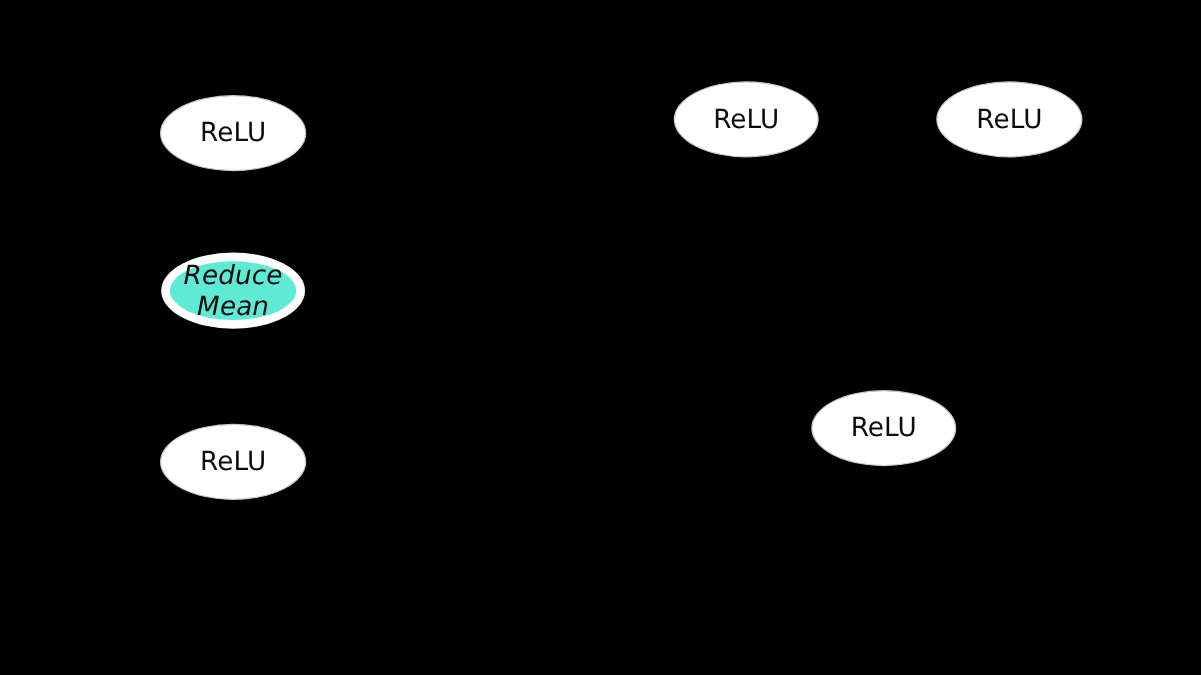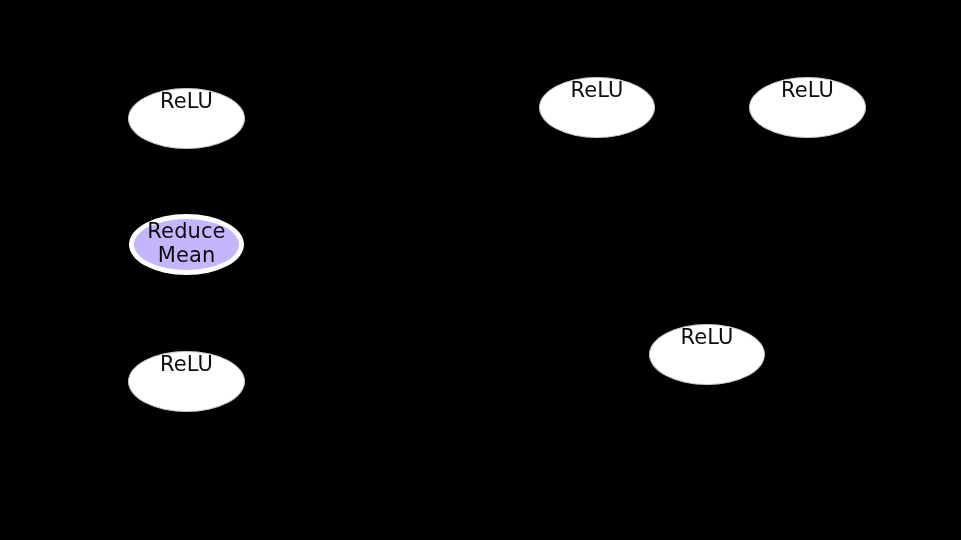--- a/index.html
+++ b/index.html
@@ -14,43 +14,43 @@
   #canvas {
     position: relative;
     width: 961px;
     height: 540px;
     background: #000000;
     overflow: hidden;
   }
   .node {
     position: absolute;
     display: flex;
-    align-items: flex-start;
+    align-items: center;
     justify-content: center;
     box-sizing: border-box;
     border-radius: 50%;
     text-align: center;
     line-height: 1.16;
     user-select: none;
-    margin-top: 12px;
   }
   .node .label {
     display: block;
     color: #0d0d0d;
     font-size: 21px;
     letter-spacing: 0.1px;
     white-space: pre-line;
   }
   .node-white {
     background: #ffffff;
     border: 1px solid #c8c8c8;
   }
   .node-blue {
-    background: #c4b5fd;
-    border: 5px solid #ffffff;
+    background: #5eead4;
+    border: 7px solid #ffffff;
+    font-style: italic;
   }
 </style>
 </head>
 <body>
 
 <div id="canvas" style="width: 961px; height: 540px; background: rgb(0, 0, 0);">
     <div class="node node-white" style="left: 128px; top: 76px; width: 117px; height: 61px;">
       <span class="label">ReLU</span>
     </div>
     <div class="node node-blue" style="left: 129px; top: 202px; width: 115px; height: 61px;">

